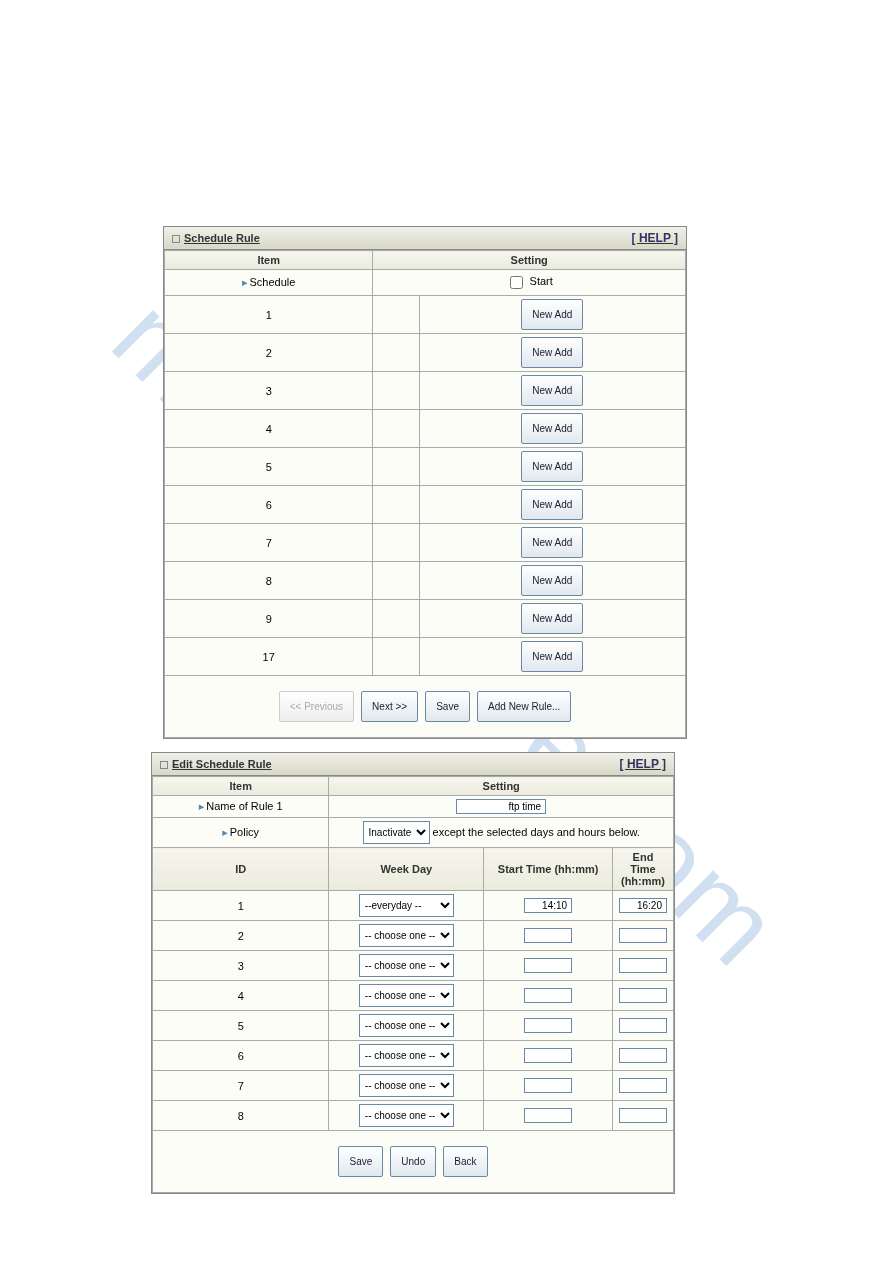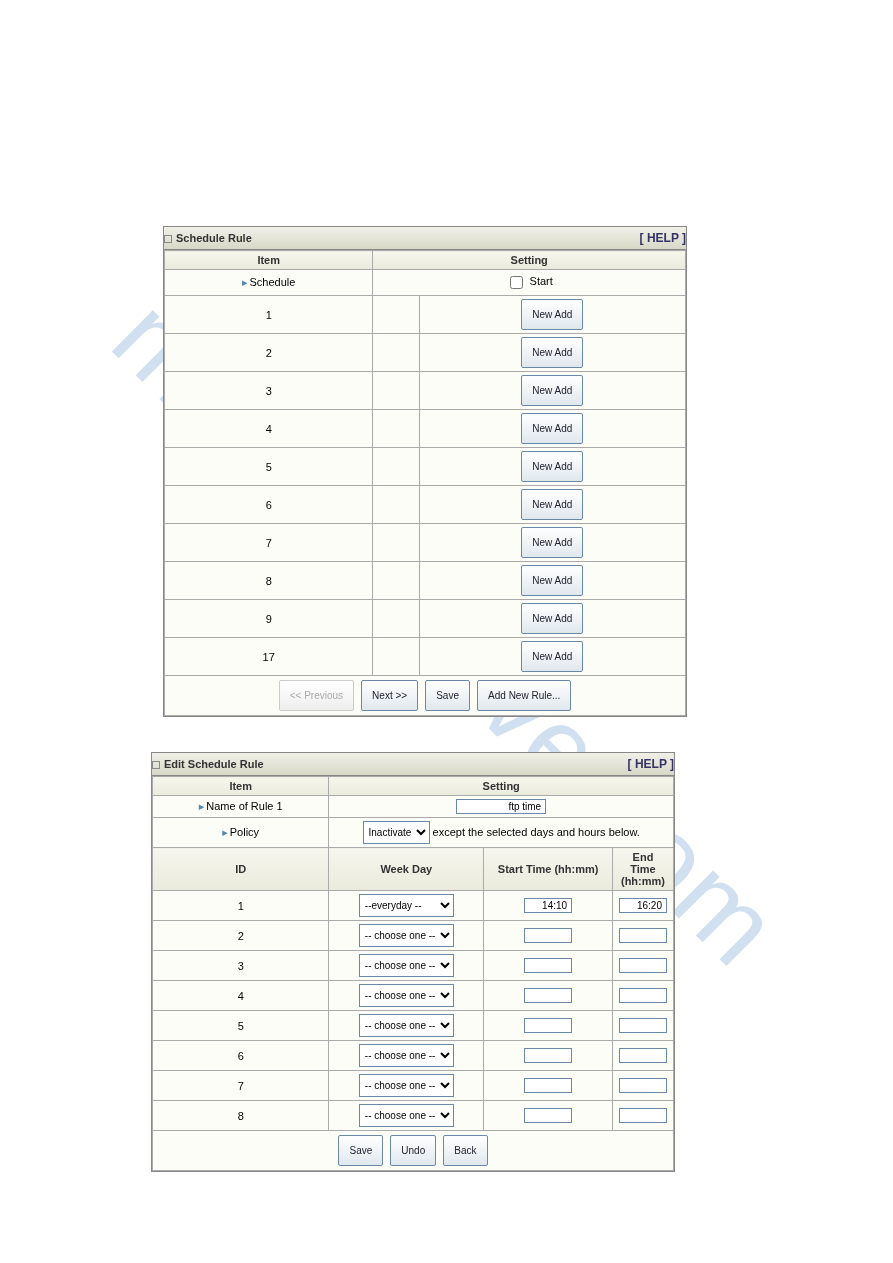--- a/index.html
+++ b/index.html
@@ -15,28 +15,29 @@
   }
   .panel {
     position: absolute;
     border: 1px solid #888;
   }
   .panel1 { left: 163px; top: 226px; width: 524px; }
   .panel2 { left: 151px; top: 752px; width: 524px; }
 
   .panel-header {
     background: linear-gradient(#f0f0e8, #d8d8c8);
-    padding: 4px 0;
+    padding: 4px 8px;
     border-bottom: 1px solid #888;
     display: flex;
     justify-content: space-between;
     align-items: center;
     font-weight: bold;
     color: #333;
     font-size: 11px;
+    text-decoration: underline;
   }
   .panel-header .sq {
     display: inline-block;
     width: 8px;
     height: 8px;
     border: 1px solid #888;
     margin-right: 4px;
     vertical-align: middle;
   }
   .help-link { color: #336; font-weight: bold; font-size: 12px; }
@@ -73,21 +74,21 @@
   .btn.disabled {
     color: #aaa;
     border-color: #ccc;
     background: linear-gradient(#ffffff, #eeeeee);
     cursor: default;
   }
   .footer-row td {
     background: linear-gradient(#f6f6ee, #eaeadc);
     padding: 5px;
   }
-  .footer-row .btn { margin: 1px 2px; }
+  .footer-row .btn { margin: 12px 2px; }
 
   input.chk { vertical-align: middle; margin-right: 4px; }
   input.txt {
     border: 1px solid #6a89a8;
     padding: 1px 4px;
     font-size: 10px;
     width: 70px;
     text-align: right;
   }
   input.txt.center { text-align: right; width: 48px; }

